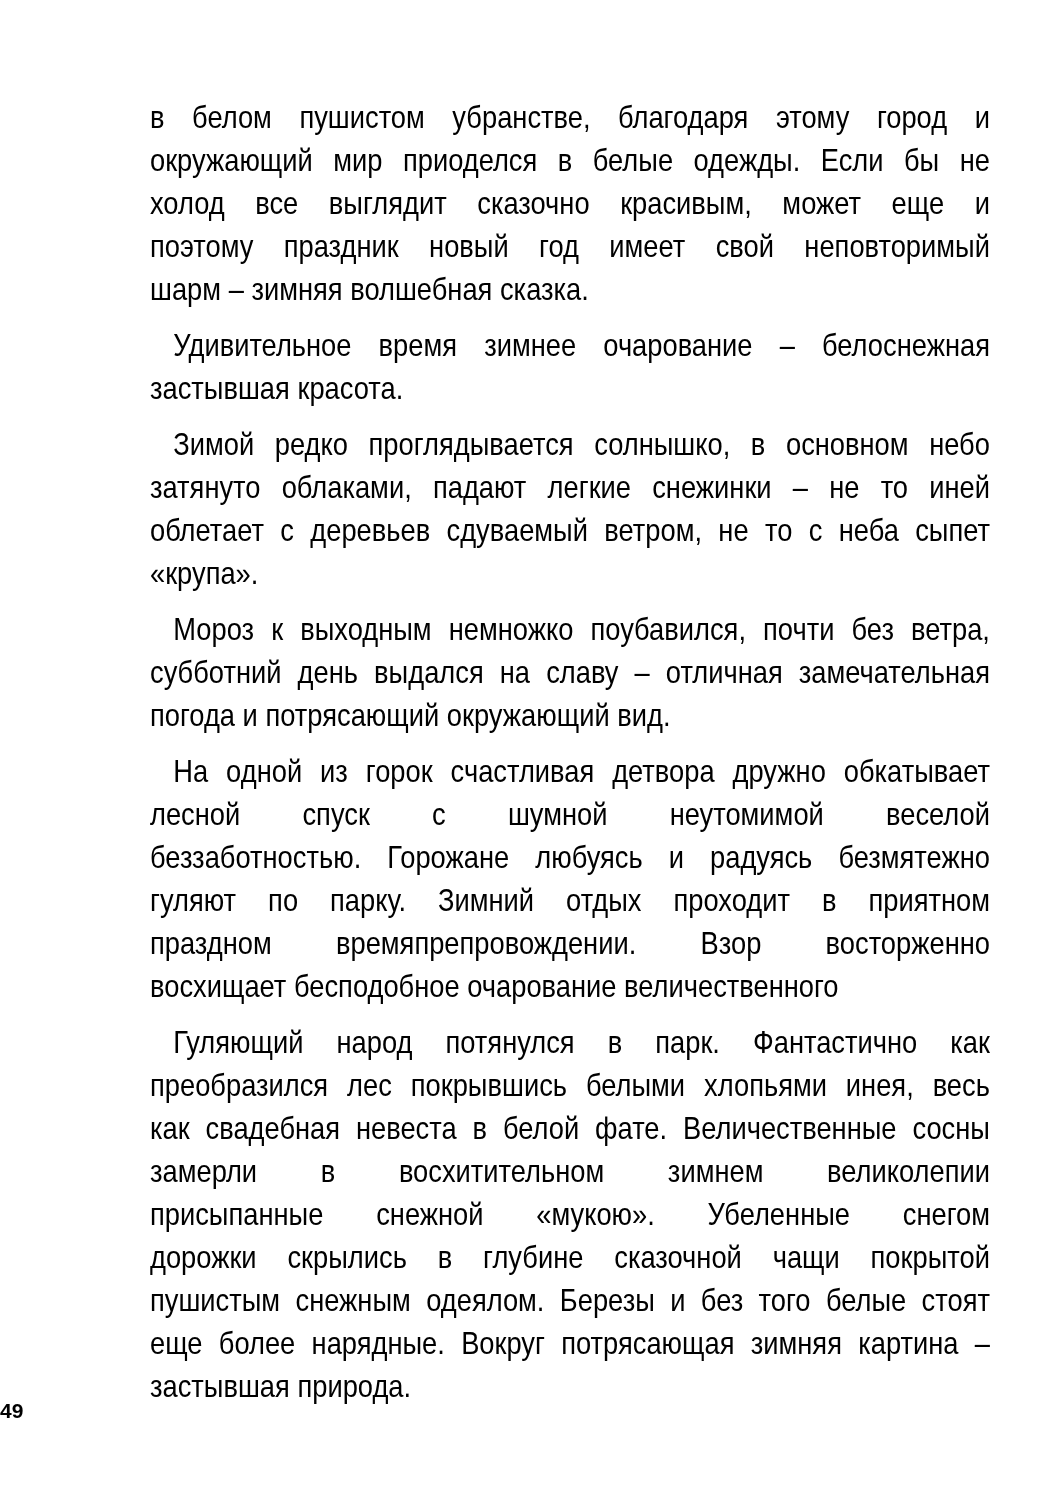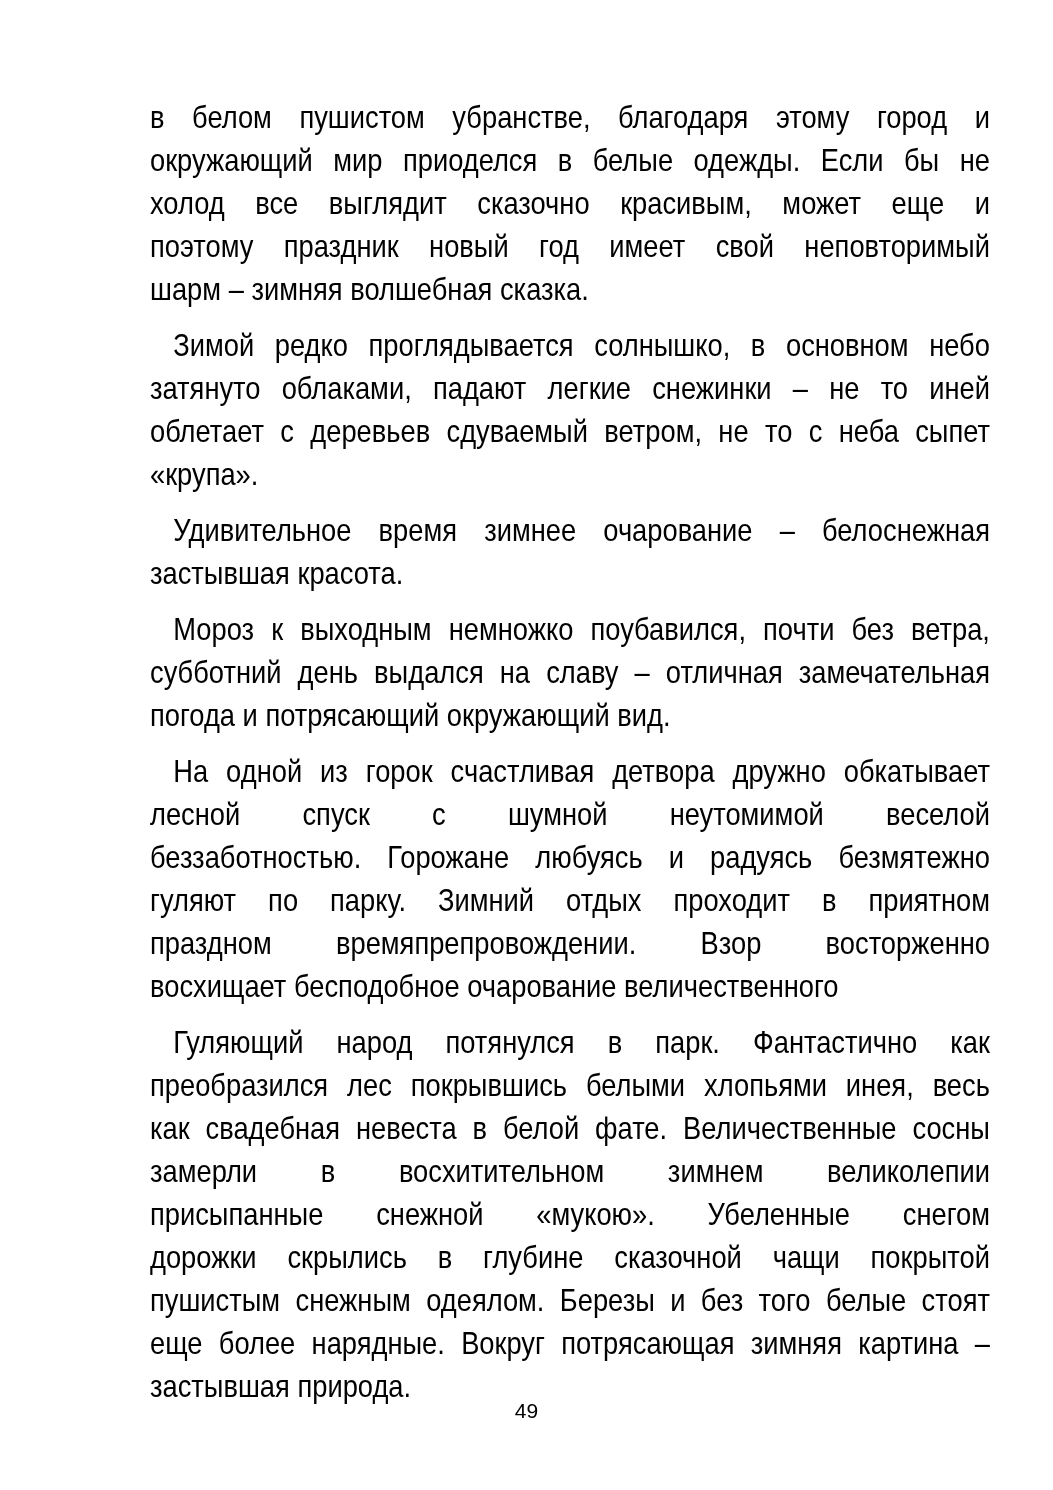--- a/index.html
+++ b/index.html
@@ -50,48 +50,48 @@
     text-align-last: left;
   }
   .line.indent {
     text-indent: 26px;
   }
   .page-number {
     position: absolute;
     left: 0;
     right: 0;
     top: 1398px;
-    text-align: center;
     color: #000000;
     font-size: 21px;
     line-height: 26px;
     font-family: "Liberation Sans", sans-serif;
+    font-weight: bold;
   }
 </style>
 </head>
 <body>
 
 <div class="page">
   <div class="text-column" id="text-column">
       <p class="para">
         <span class="line"><span>в</span> <span>белом</span> <span>пушистом</span> <span>убранстве,</span> <span>благодаря</span> <span>этому</span> <span>город</span> <span>и</span></span>
         <span class="line"><span>окружающий</span> <span>мир</span> <span>приоделся</span> <span>в</span> <span>белые</span> <span>одежды.</span> <span>Если</span> <span>бы</span> <span>не</span></span>
         <span class="line"><span>холод</span> <span>все</span> <span>выглядит</span> <span>сказочно</span> <span>красивым,</span> <span>может</span> <span>еще</span> <span>и</span></span>
         <span class="line"><span>поэтому</span> <span>праздник</span> <span>новый</span> <span>год</span> <span>имеет</span> <span>свой</span> <span>неповторимый</span></span>
         <span class="line last"><span>шарм</span> <span>–</span> <span>зимняя</span> <span>волшебная</span> <span>сказка.</span></span>
       </p>
       <p class="para">
+        <span class="line indent"><span>Удивительное</span> <span>время</span> <span>зимнее</span> <span>очарование</span> <span>–</span> <span>белоснежная</span></span>
+        <span class="line last"><span>застывшая</span> <span>красота.</span></span>
+      </p>
+      <p class="para">
         <span class="line indent"><span>Зимой</span> <span>редко</span> <span>проглядывается</span> <span>солнышко,</span> <span>в</span> <span>основном</span> <span>небо</span></span>
         <span class="line"><span>затянуто</span> <span>облаками,</span> <span>падают</span> <span>легкие</span> <span>снежинки</span> <span>–</span> <span>не</span> <span>то</span> <span>иней</span></span>
         <span class="line"><span>облетает</span> <span>с</span> <span>деревьев</span> <span>сдуваемый</span> <span>ветром,</span> <span>не</span> <span>то</span> <span>с</span> <span>неба</span> <span>сыпет</span></span>
         <span class="line last"><span>«крупа».</span></span>
-      </p>
-      <p class="para">
-        <span class="line indent"><span>Удивительное</span> <span>время</span> <span>зимнее</span> <span>очарование</span> <span>–</span> <span>белоснежная</span></span>
-        <span class="line last"><span>застывшая</span> <span>красота.</span></span>
       </p>
       <p class="para">
         <span class="line indent"><span>Мороз</span> <span>к</span> <span>выходным</span> <span>немножко</span> <span>поубавился,</span> <span>почти</span> <span>без</span> <span>ветра,</span></span>
         <span class="line"><span>субботний</span> <span>день</span> <span>выдался</span> <span>на</span> <span>славу</span> <span>–</span> <span>отличная</span> <span>замечательная</span></span>
         <span class="line last"><span>погода</span> <span>и</span> <span>потрясающий</span> <span>окружающий</span> <span>вид.</span></span>
       </p>
       <p class="para">
         <span class="line indent"><span>На</span> <span>одной</span> <span>из</span> <span>горок</span> <span>счастливая</span> <span>детвора</span> <span>дружно</span> <span>обкатывает</span></span>
         <span class="line"><span>лесной</span> <span>спуск</span> <span>с</span> <span>шумной</span> <span>неутомимой</span> <span>веселой</span></span>
         <span class="line"><span>беззаботностью.</span> <span>Горожане</span> <span>любуясь</span> <span>и</span> <span>радуясь</span> <span>безмятежно</span></span>

